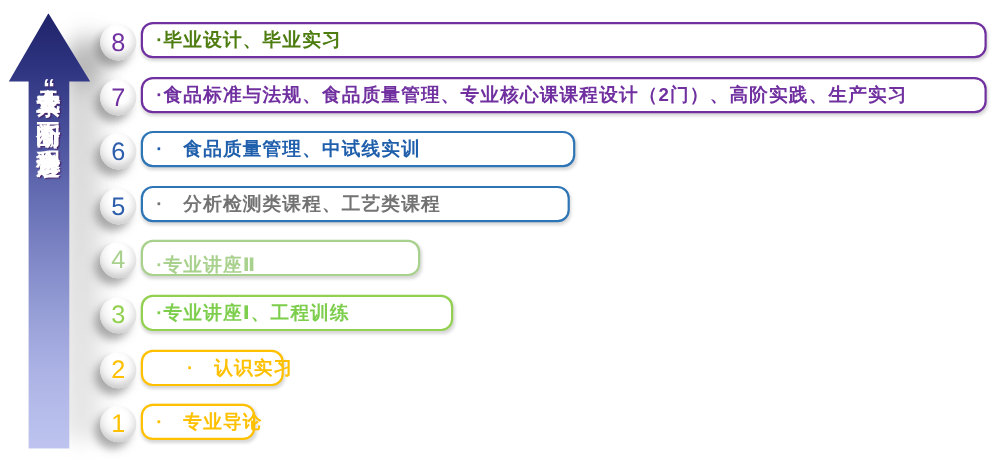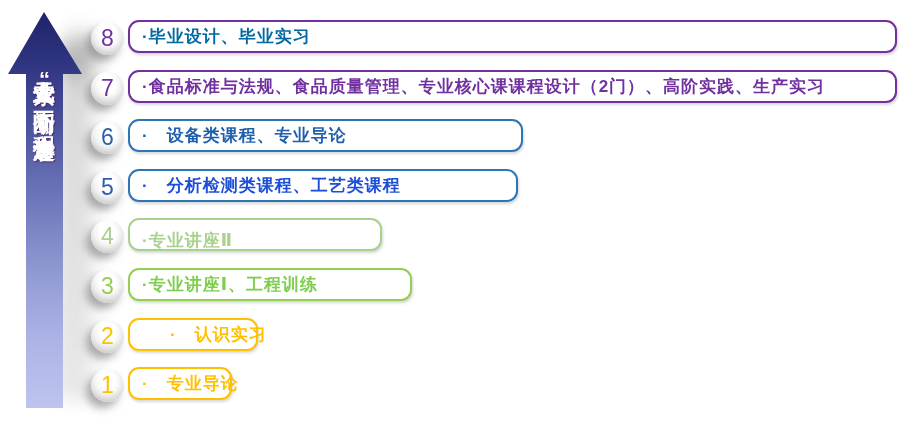--- a/index.html
+++ b/index.html
@@ -55,45 +55,45 @@
   <div class="arrow-shadow"></div>
   <div class="arrow-head-shadow"></div>
   <div class="arrow"></div>
   <div class="arrow-label">企业元素“不间断、全程渗透”</div>
   <div id="levels">
       <div class="row" style="top: 20px;">
         <div class="circle">
           <span class="num" style="color: rgb(112, 48, 160);">8</span>
         </div>
         <div class="box" style="width: 769px; border-color: rgb(112, 48, 160);">
-          <span class="label" style="color: #0369a1;">·毕业设计、毕业实习</span>
+          <span class="label" style="color: #4d7c0f;">·毕业设计、毕业实习</span>
         </div>
       </div>
       <div class="row" style="top: 70px;">
         <div class="circle">
           <span class="num" style="color: rgb(112, 48, 160);">7</span>
         </div>
         <div class="box" style="width: 769px; border-color: rgb(112, 48, 160);">
           <span class="label" style="color: rgb(112, 48, 160);">·食品标准与法规、食品质量管理、专业核心课课程设计（2门）、高阶实践、生产实习</span>
         </div>
       </div>
       <div class="row" style="top: 119px;">
         <div class="circle">
           <span class="num" style="color: rgb(46, 95, 172);">6</span>
         </div>
         <div class="box" style="width: 395px; border-color: rgb(46, 117, 182);">
-          <span class="label" style="color: rgb(31, 95, 172);">·　设备类课程、专业导论</span>
+          <span class="label" style="color: rgb(31, 95, 172);">·　食品质量管理、中试线实训</span>
         </div>
       </div>
       <div class="row" style="top: 169px;">
         <div class="circle">
           <span class="num" style="color: rgb(46, 95, 172);">5</span>
         </div>
         <div class="box" style="width: 390px; border-color: rgb(46, 117, 182);">
-          <span class="label" style="color: #1d4ed8;">·　分析检测类课程、工艺类课程</span>
+          <span class="label" style="color: #737373;">·　分析检测类课程、工艺类课程</span>
         </div>
       </div>
       <div class="row" style="top: 218px;">
         <div class="circle">
           <span class="num" style="color: rgb(169, 209, 142);">4</span>
         </div>
         <div class="box" style="width: 254px; border-color: rgb(169, 209, 142); align-items: flex-end;">
           <span class="label" style="color: rgb(169, 209, 142);">·专业讲座Ⅱ</span>
         </div>
       </div>

